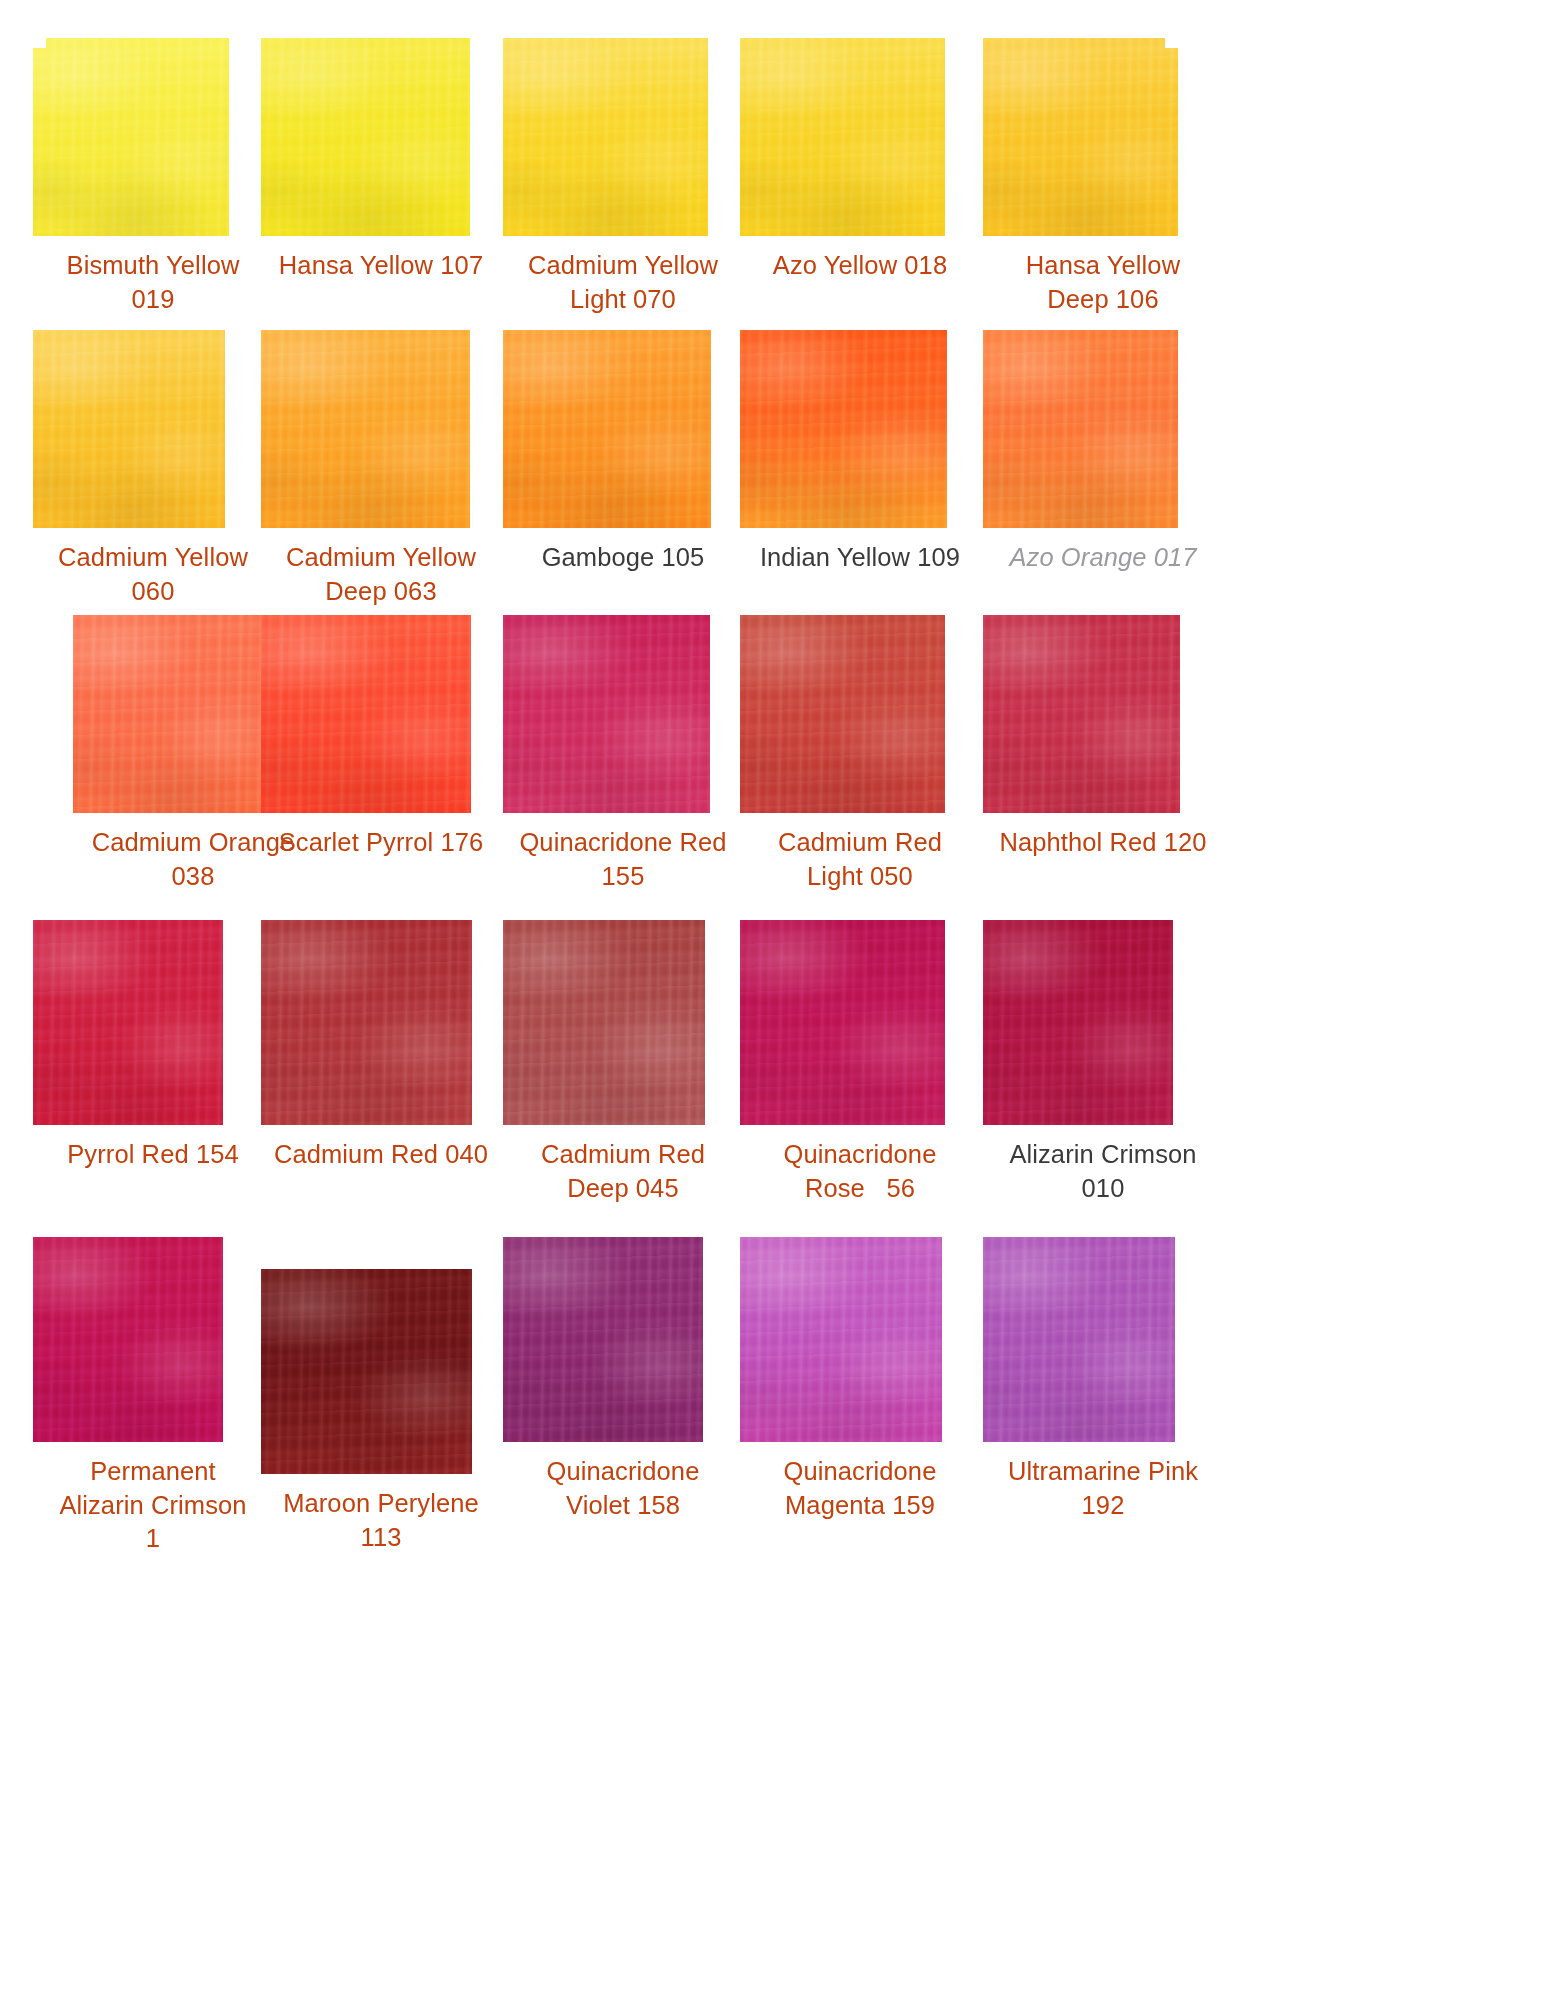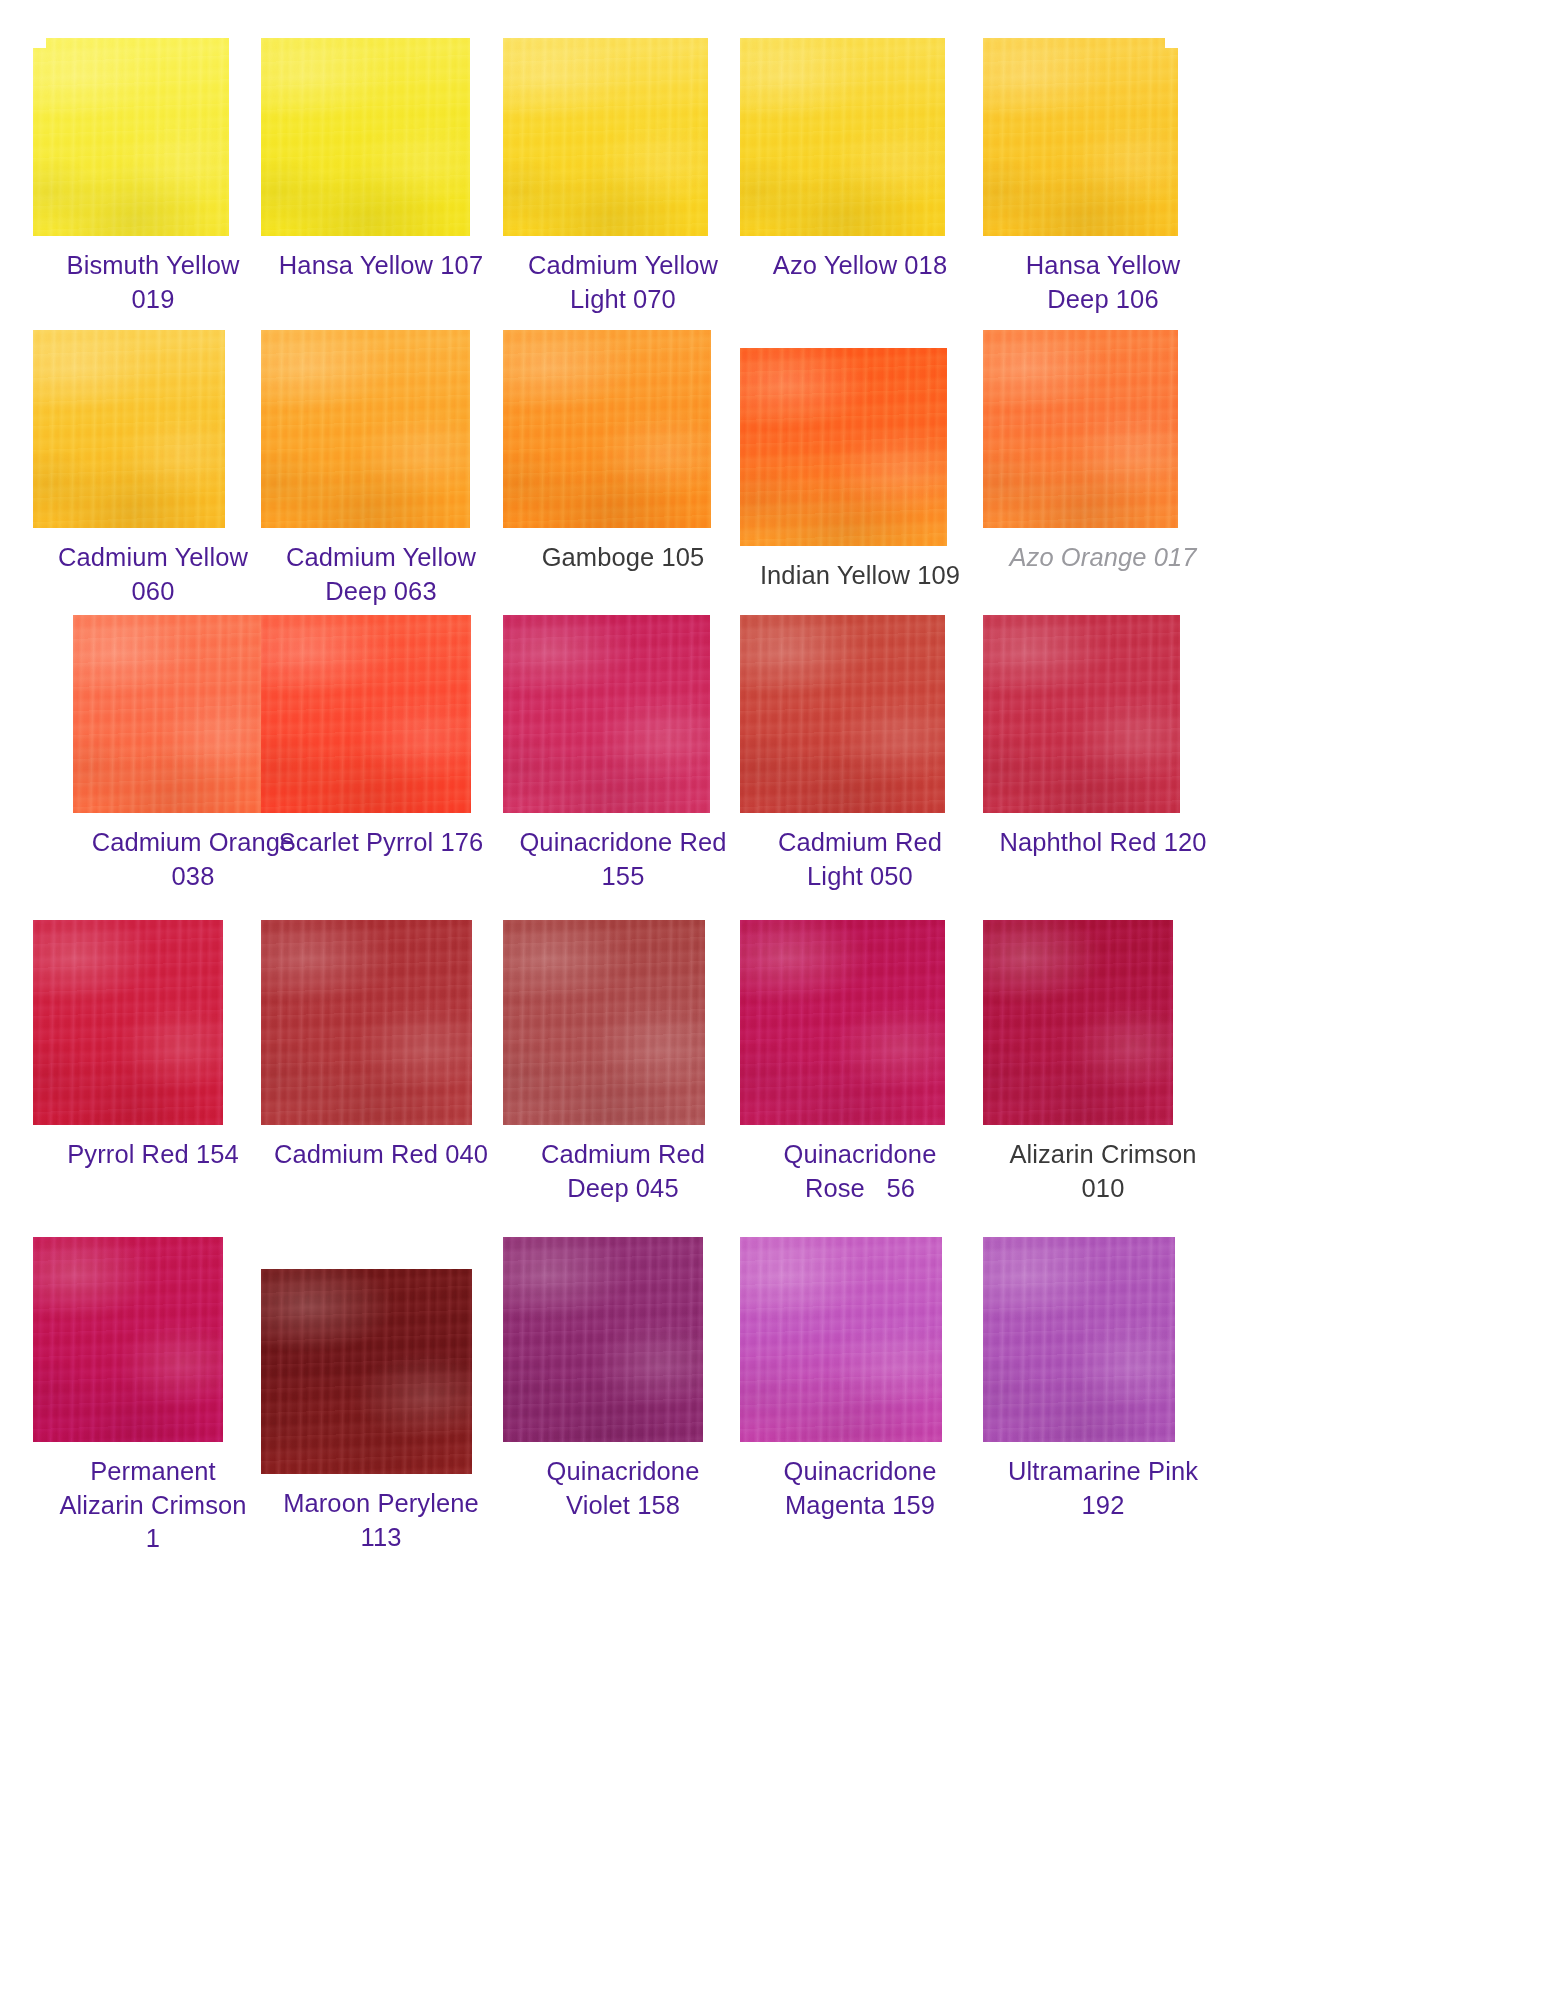--- a/index.html
+++ b/index.html
@@ -79,21 +79,21 @@
     margin-top: 13px;
     width: 245px;
     text-align: center;
     font-size: 25.5px;
     line-height: 33.5px;
     color: #7d7d7d;
     letter-spacing: 0.1px;
     white-space: pre-wrap;
   }
   .label.dark { color: #3a3a3a; }
-  .label.mid  { color: #4c1d95; }
+  .label.mid  { color: #c2410c; }
   .label.light{ color: #9a9a9f; }
 </style>
 </head>
 <body>
 
 <div id="grid">
     <div class="cell" style="left: 33px; top: 38px;">
       <div class="swatch" style="width: 196px; height: 198px; background: linear-gradient(178deg, rgb(250, 242, 90) 0%, rgb(247, 236, 61) 45%, rgb(245, 229, 47) 100%);">
         <div class="tex"></div>
         <div class="tex2"></div>
@@ -149,21 +149,21 @@
       <div class="label mid" style="width: 240px;">Cadmium Yellow
 Deep 063</div>
     </div>
     <div class="cell" style="left: 503px; top: 330px;">
       <div class="swatch" style="width: 208px; height: 198px; background: linear-gradient(178deg, rgb(252, 162, 54) 0%, rgb(251, 147, 37) 45%, rgb(250, 138, 29) 100%);">
         <div class="tex"></div>
         <div class="tex2"></div>
       </div>
       <div class="label dark" style="width: 240px;">Gamboge 105</div>
     </div>
-    <div class="cell" style="left: 740px; top: 348px;">
+    <div class="cell" style="left: 740px; top: 330px;">
       <div class="swatch" style="width: 207px; height: 198px; background: linear-gradient(178deg, rgb(253, 90, 28) 0%, rgb(252, 101, 34) 45%, rgb(251, 155, 39) 100%);">
         <div class="tex"></div>
         <div class="tex2"></div>
       </div>
       <div class="label dark" style="width: 240px;">Indian Yellow 109</div>
     </div>
     <div class="cell" style="left: 983px; top: 330px; font-style: italic;">
       <div class="swatch" style="width: 195px; height: 198px; background: linear-gradient(178deg, rgb(252, 127, 60) 0%, rgb(251, 117, 56) 45%, rgb(249, 136, 48) 100%);">
         <div class="tex"></div>
         <div class="tex2"></div>

